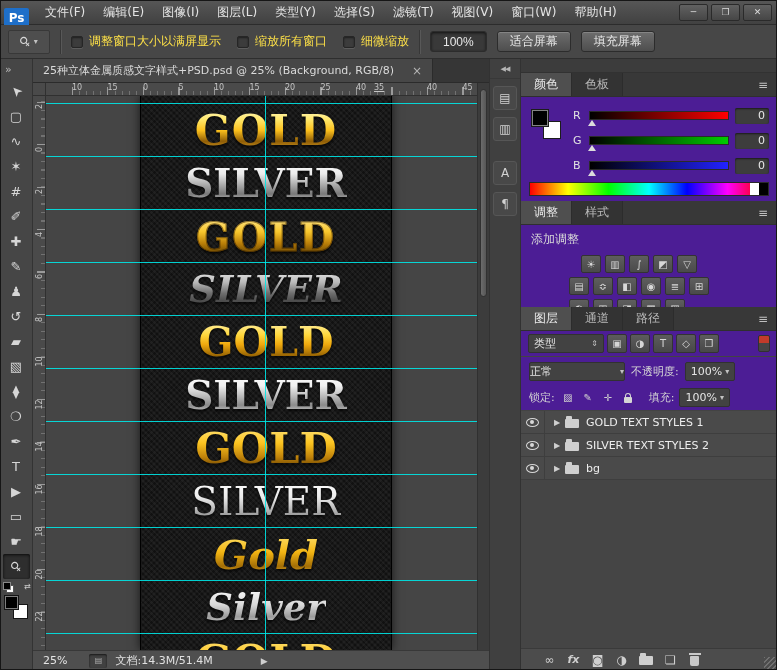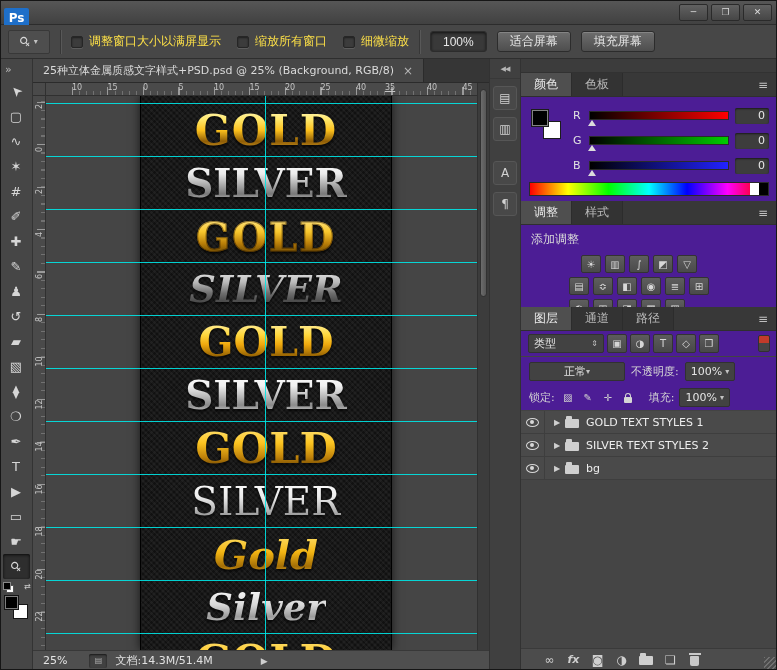--- a/index.html
+++ b/index.html
@@ -43,21 +43,21 @@
   .mini-default::before{content:"";position:absolute;right:0;bottom:0;width:6px;height:6px;background:#fff;border:1px solid #555}
   .mini-default::after{content:"";position:absolute;left:0;top:0;width:6px;height:6px;background:#000;border:1px solid #888}
   .mini-swap{position:absolute;right:-2px;top:0;font-size:8px;color:#ccc}
   .chips{position:absolute;left:1px;top:13px;width:24px;height:24px}
   .chip-bg{position:absolute;right:0;bottom:0;width:15px;height:15px;background:#fff;border:1px solid #151515}
   .chip-fg{position:absolute;left:0;top:0;width:15px;height:15px;background:#000;border:1px solid #151515;box-shadow:0 0 0 1px #7d7d7d inset}
 
   
   .doc-col{width:456px;display:flex;flex-direction:column;background:#474747;flex:0 0 auto}
   .tabbar{height:24px;background:#363636;display:flex;flex:0 0 auto;border-bottom:1px solid #2b2b2b}
-  .tab{display:flex;align-items:center;gap:9px;padding:0 10px;background:#474747;border-right:1px solid #2b2b2b;font-size:11px;color:#dadada;white-space:nowrap;overflow:hidden}
+  .tab{display:flex;align-items:center;gap:18px;padding:0 10px;background:#474747;border-right:1px solid #2b2b2b;font-size:11px;color:#dadada;white-space:nowrap;overflow:hidden}
   .tab-close{color:#b5b5b5;font-size:12px}
   .doc-main{flex:1;display:flex;overflow:hidden}
   .doc-left{flex:1;display:flex;flex-direction:column;overflow:hidden}
   .ruler-row{height:13px;display:flex;flex:0 0 auto}
   .ruler-corner{width:13px;height:13px;background:#4a4a4a;border-right:1px solid #303030;border-bottom:1px solid #303030}
   .h-ruler{flex:1;position:relative;background:#4a4a4a;border-bottom:1px solid #303030;
     background-image:repeating-linear-gradient(90deg,#9a9a9a 0 1px,transparent 1px 35.5px),repeating-linear-gradient(90deg,#717171 0 1px,transparent 1px 7.1px);
     background-size:100% 8px,100% 4px;background-position:26px 100%,26px 100%;background-repeat:no-repeat}
   .h-num{position:absolute;top:0;font-size:8px;color:#c4c4c4}
   .canvas-row{flex:1;display:flex;overflow:hidden}
@@ -124,21 +124,21 @@
   .adj-body{height:82px;padding:4px 8px;flex:0 0 auto}
   .adj-label{font-size:12px;color:#d8d8d8;margin:2px 0 7px 2px}
   .adj-row{display:flex;gap:4px;margin-bottom:4px;padding-left:40px}
   .adj-row:first-child{padding-left:52px}
   .adj-icon{width:20px;height:18px;background:linear-gradient(#5e5e5e,#4a4a4a);border:1px solid #333;border-radius:2px;display:flex;align-items:center;justify-content:center;font-size:10px;color:#d8d8d8}
   .filter-row{height:26px;display:flex;align-items:center;gap:3px;padding:0 7px;border-bottom:1px solid #434343;flex:0 0 auto}
   .kind-select{width:76px;height:19px;background:#424242;border:1px solid #313131;border-radius:2px;display:flex;align-items:center;justify-content:space-between;padding:0 5px;font-size:11px;color:#e4e4e4}
   .ficon{width:20px;height:19px;background:linear-gradient(#5c5c5c,#484848);border:1px solid #333;border-radius:2px;display:flex;align-items:center;justify-content:center;font-size:10px;color:#d5d5d5}
   .ftoggle{margin-left:auto;width:12px;height:17px;border:1px solid #313131;border-radius:2px;background:linear-gradient(#c23b2a 0 45%,#454545 45%)}
   .blend-row{height:28px;display:flex;align-items:center;gap:6px;padding:0 8px;flex:0 0 auto}
-  .blend-select{width:96px;height:19px;background:#424242;border:1px solid #313131;border-radius:2px;display:flex;align-items:center;justify-content:center;padding:0 22px;font-size:11px;color:#e4e4e4}
+  .blend-select{width:96px;height:19px;background:#424242;border:1px solid #313131;border-radius:2px;display:flex;align-items:center;justify-content:space-between;padding:0 0;font-size:11px;color:#e4e4e4}
   .plabel{font-size:11px;color:#d5d5d5;white-space:nowrap}
   .pfield{display:flex;align-items:center;gap:3px;background:#424242;border:1px solid #313131;border-radius:2px;height:19px;padding:0 5px;font-size:11px;color:#e4e4e4}
   .lock-row{height:26px;display:flex;align-items:center;gap:5px;padding:0 8px;border-bottom:1px solid #434343;flex:0 0 auto}
   .lock-icons{display:flex;gap:4px;align-items:center;margin-right:8px}
   .lockicon{width:16px;height:16px;display:flex;align-items:center;justify-content:center;font-size:10px;color:#cfcfcf}
   .layers-list{flex:1;background:#454545;overflow:hidden}
   .lrow{height:23px;display:flex;align-items:center;border-bottom:1px solid #3e3e3e;background:#4a4a4a}
   .lrow.selected{background:var(--selected-layer,#6e7c8b);height:30px}
   .eye-cell{width:24px;align-self:stretch;display:flex;align-items:center;justify-content:center;border-right:1px solid #3e3e3e}
   .eye{width:13px;height:9px;border:1px solid #d8d8d8;border-radius:50%;position:relative}
@@ -159,20 +159,32 @@
   .trash::before{content:"";position:absolute;top:-3px;left:-1.5px;width:12px;height:2px;background:#c9c9c9}
   .grip{margin-left:auto;width:13px;height:13px;align-self:flex-end;background:repeating-linear-gradient(135deg,#707070 0 1px,transparent 1px 3.5px)}
 </style>
 </head>
 <body>
 
 <div class="app">
 
   <div class="titlebar">
     <div class="ps-logo">Ps</div>
+    <div class="menubar">
+        <div class="menu-item">文件(F)</div>
+        <div class="menu-item">编辑(E)</div>
+        <div class="menu-item">图像(I)</div>
+        <div class="menu-item">图层(L)</div>
+        <div class="menu-item">类型(Y)</div>
+        <div class="menu-item">选择(S)</div>
+        <div class="menu-item">滤镜(T)</div>
+        <div class="menu-item">视图(V)</div>
+        <div class="menu-item">窗口(W)</div>
+        <div class="menu-item">帮助(H)</div>
+      </div>
     <div class="win-controls">
       <div class="win-btn">─</div>
       <div class="win-btn">❐</div>
       <div class="win-btn">✕</div>
     </div>
   </div>
 
   <div class="options">
     <div class="tool-preset">
       <span class="zoom-glyph">♀</span>
@@ -289,21 +301,21 @@
             <div class="h-ruler">
                 <span class="h-num" style="left: 26px;">10</span>
                 <span class="h-num" style="left: 61.5px;">15</span>
                 <span class="h-num" style="left: 97px;">0</span>
                 <span class="h-num" style="left: 132.5px;">5</span>
                 <span class="h-num" style="left: 168px;">10</span>
                 <span class="h-num" style="left: 203.5px;">15</span>
                 <span class="h-num" style="left: 239px;">20</span>
                 <span class="h-num" style="left: 274.5px;">25</span>
                 <span class="h-num" style="left: 310px;">40</span>
-                <span class="h-num" style="left: 339px; text-decoration: underline;">35</span>
+                <span class="h-num" style="left: 328px; text-decoration: underline;">35</span>
                 <span class="h-num" style="left: 381px;">40</span>
                 <span class="h-num" style="left: 416.5px;">45</span>
               </div>
           </div>
           <div class="canvas-row">
             <div class="v-ruler">
                 <span class="v-num" style="top: 6px;">2</span>
                 <span class="v-num" style="top: 48.5px;">0</span>
                 <span class="v-num" style="top: 91px;">2</span>
                 <span class="v-num" style="top: 133.5px;">4</span>

